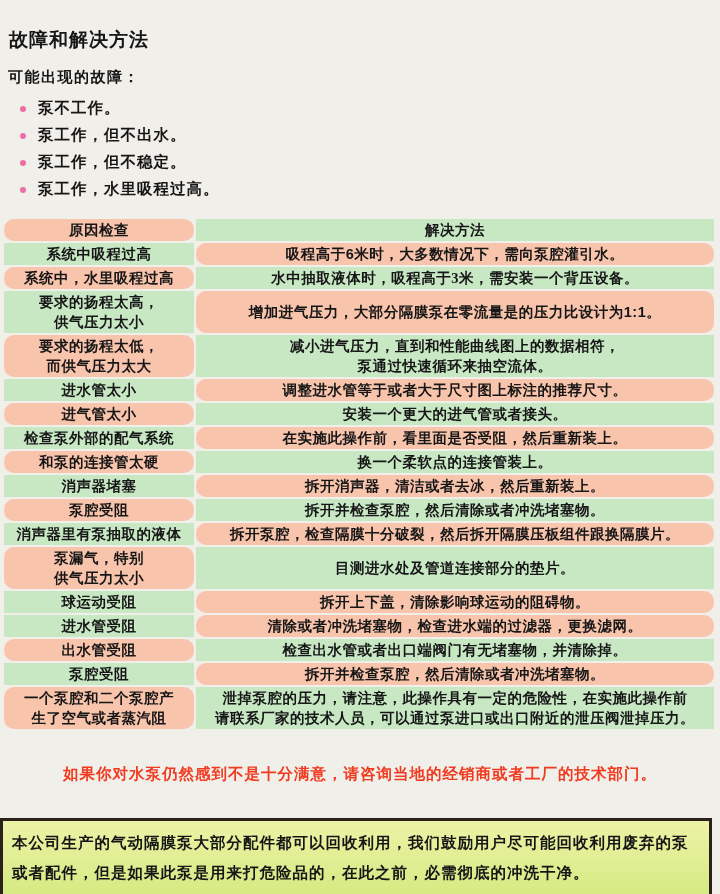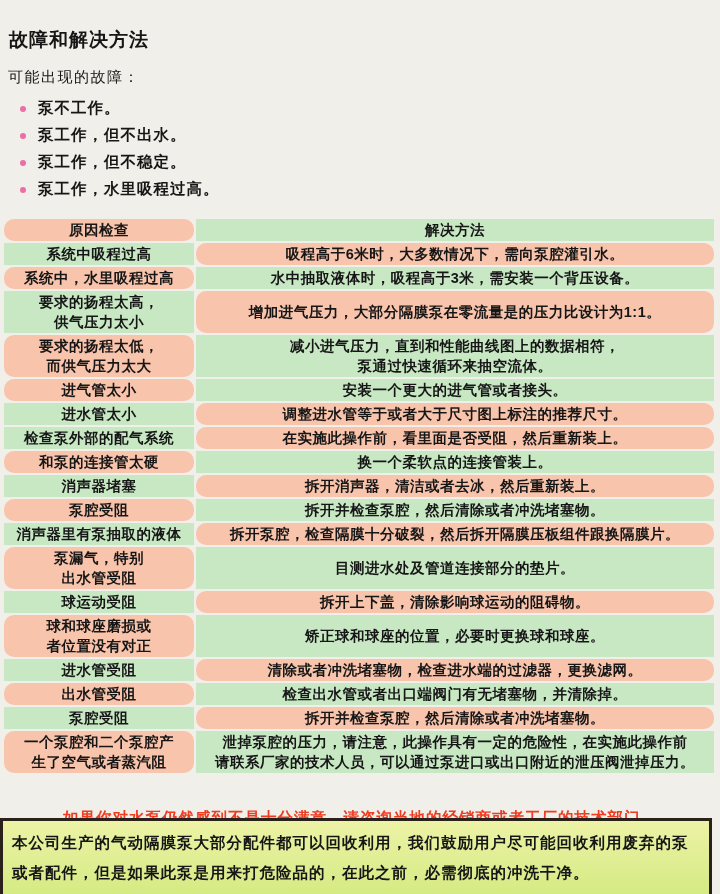--- a/index.html
+++ b/index.html
@@ -14,21 +14,21 @@
 
   .title {
     padding: 27px 0 0 9px;
     font-size: 19px;
     font-weight: bold;
     letter-spacing: 1px;
   }
   .subtitle {
     padding: 15px 0 0 8px;
     font-size: 15px;
-    font-weight: 400;
+    font-weight: 700;
     letter-spacing: 1.5px;
   }
   ul.faults { list-style: none; padding: 8px 0 0 20px; }
   ul.faults li {
     display: flex; align-items: center;
     height: 27px;
     font-size: 15.5px;
     font-weight: 600;
     letter-spacing: 1px;
   }
@@ -54,21 +54,21 @@
     font-weight: 600;
     line-height: 20px;
     text-align: center;
     vertical-align: middle;
     padding: 1px 4px;
     white-space: pre-line;
     letter-spacing: 0.5px;
   }
   table.tbl th { height: 20px; }
   table.tbl td { height: 21px; }
-  .bg-green  { background: var(--green, #c8e8c4); }
+  .bg-green  { background: var(--green, #c8e8c4); font-family: Liberation Serif, serif; }
   .bg-salmon { background: var(--salmon, #f9c4ac); border-radius: 10px; }
 
   .notice {
     margin-top: 33px;
     text-align: center;
     font-size: 15.5px;
     font-weight: bold;
     letter-spacing: 1px;
     color: var(--red, #f03b21);
   }
@@ -142,28 +142,28 @@
 供气压力太小</td>
           <td class="bg-salmon">增加进气压力，大部分隔膜泵在零流量是的压力比设计为1:1。</td>
         </tr>
         <tr>
           <td class="bg-salmon">要求的扬程太低，
 而供气压力太大</td>
           <td class="bg-green">减小进气压力，直到和性能曲线图上的数据相符，
 泵通过快速循环来抽空流体。</td>
         </tr>
         <tr>
+          <td class="bg-green">进水管太小</td>
+          <td class="bg-salmon">调整进水管等于或者大于尺寸图上标注的推荐尺寸。</td>
+        </tr>
+        <tr>
           <td class="bg-salmon">进气管太小</td>
           <td class="bg-green">安装一个更大的进气管或者接头。</td>
         </tr>
         <tr>
-          <td class="bg-green">进水管太小</td>
-          <td class="bg-salmon">调整进水管等于或者大于尺寸图上标注的推荐尺寸。</td>
-        </tr>
-        <tr>
           <td class="bg-green">检查泵外部的配气系统</td>
           <td class="bg-salmon">在实施此操作前，看里面是否受阻，然后重新装上。</td>
         </tr>
         <tr>
           <td class="bg-salmon">和泵的连接管太硬</td>
           <td class="bg-green">换一个柔软点的连接管装上。</td>
         </tr>
         <tr>
           <td class="bg-green">消声器堵塞</td>
           <td class="bg-salmon">拆开消声器，清洁或者去冰，然后重新装上。</td>
@@ -171,31 +171,26 @@
         <tr>
           <td class="bg-salmon">泵腔受阻</td>
           <td class="bg-green">拆开并检查泵腔，然后清除或者冲洗堵塞物。</td>
         </tr>
         <tr>
           <td class="bg-green">消声器里有泵抽取的液体</td>
           <td class="bg-salmon">拆开泵腔，检查隔膜十分破裂，然后拆开隔膜压板组件跟换隔膜片。</td>
         </tr>
         <tr>
           <td class="bg-salmon">泵漏气，特别
-出水管受阻</td>
+供气压力太小</td>
           <td class="bg-green">目测进水处及管道连接部分的垫片。</td>
         </tr>
         <tr>
           <td class="bg-green">球运动受阻</td>
           <td class="bg-salmon">拆开上下盖，清除影响球运动的阻碍物。</td>
-        </tr>
-        <tr>
-          <td class="bg-salmon">球和球座磨损或
-者位置没有对正</td>
-          <td class="bg-green">矫正球和球座的位置，必要时更换球和球座。</td>
         </tr>
         <tr>
           <td class="bg-green">进水管受阻</td>
           <td class="bg-salmon">清除或者冲洗堵塞物，检查进水端的过滤器，更换滤网。</td>
         </tr>
         <tr>
           <td class="bg-salmon">出水管受阻</td>
           <td class="bg-green">检查出水管或者出口端阀门有无堵塞物，并清除掉。</td>
         </tr>
         <tr>

